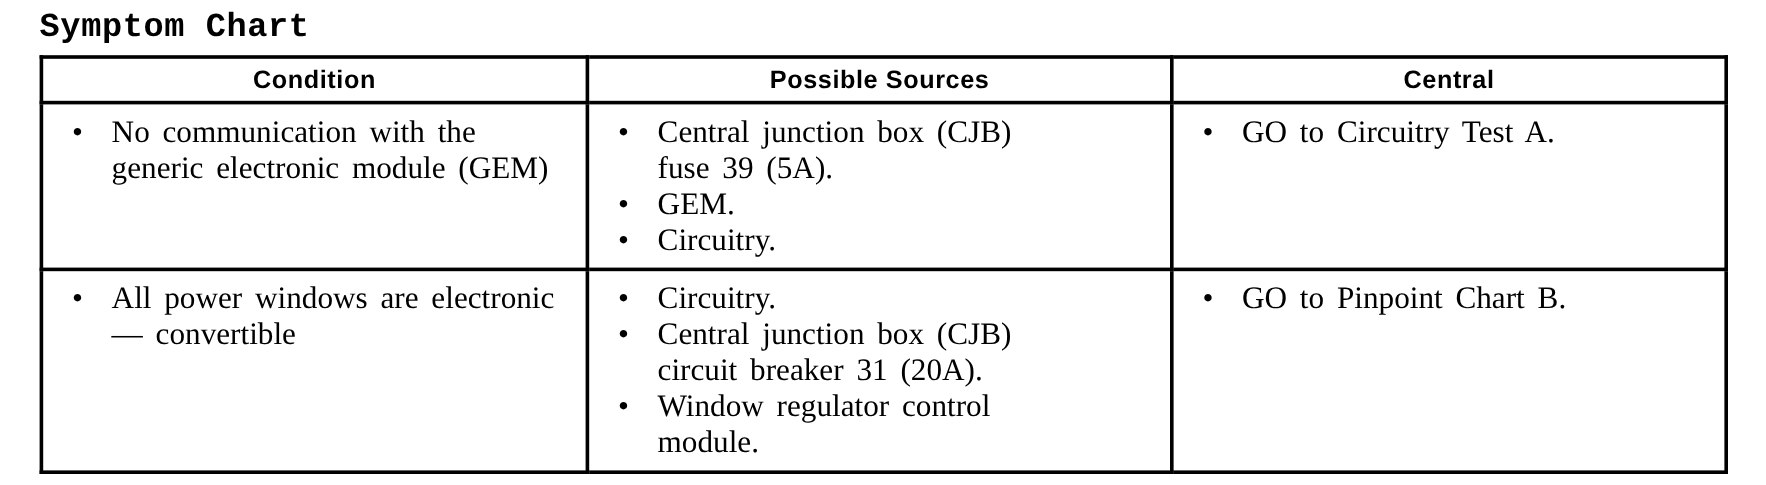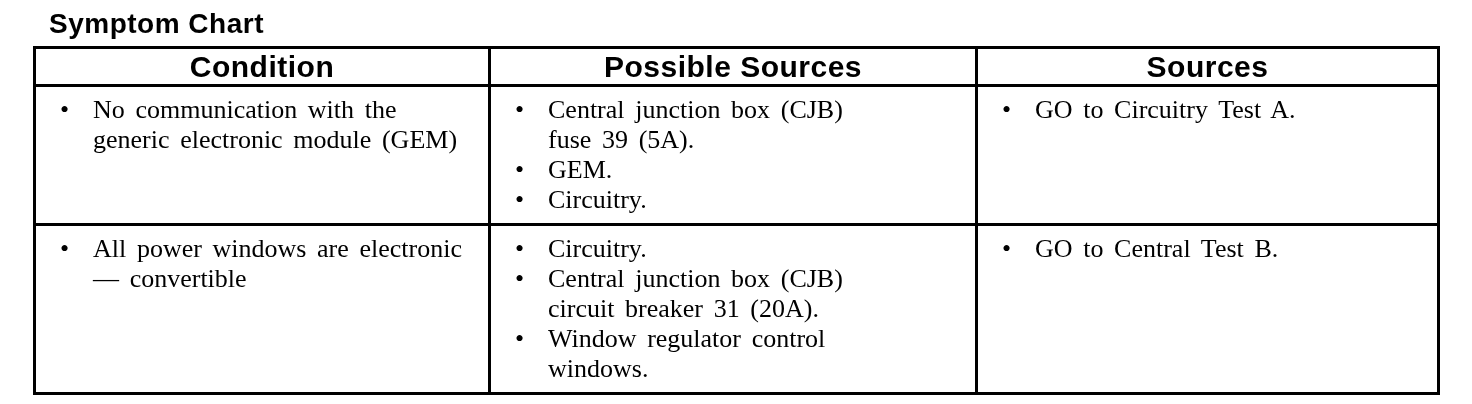--- a/index.html
+++ b/index.html
@@ -10,44 +10,44 @@
   body {
     width: 1472px;
     height: 404px;
     overflow: hidden;
     color: #000000;
   }
   .page {
     padding: 9px 0 0 33px;
   }
   .title {
-    font-family: Liberation Sans, sans-serif;
+    font-family: Liberation Mono, monospace;
     font-weight: bold;
     font-size: 28px;
     line-height: 30px;
-    margin: 0 0 7px 16px;
+    margin: 0 0 7px 0;
     letter-spacing: 0.5px;
   }
   table.symptom-table {
     border-collapse: collapse;
     table-layout: fixed;
     width: 1404px;
     background: #ffffff;
   }
   table.symptom-table th,
   table.symptom-table td {
     border: 3px solid #000000;
   }
   .col-condition { width: 455px; }
   .col-sources   { width: 487px; }
   .col-action    { width: 462px; }
   th {
     font-family: "Liberation Sans", sans-serif;
     font-weight: bold;
-    font-size: 30px;
+    font-size: 21px;
     letter-spacing: 0.5px;
     text-align: center;
     vertical-align: middle;
     height: 35px;
     padding: 0;
   }
   td {
     vertical-align: top;
     padding: 8px 0;
   }
@@ -88,21 +88,21 @@
   <table class="symptom-table" data-name="symptom-table">
     <colgroup>
       <col class="col-condition">
       <col class="col-sources">
       <col class="col-action">
     </colgroup>
     <thead>
       <tr data-name="header-row">
         <th data-name="column-header-condition">Condition</th>
         <th data-name="column-header-possible-sources">Possible Sources</th>
-        <th data-name="column-header-action">Sources</th>
+        <th data-name="column-header-action">Central</th>
       </tr>
     </thead>
     <tbody id="table-body" data-name="table-body">
         <tr data-name="table-row">
           <td data-name="condition-cell">
             <ul class="bullets" data-name="bullet-list">
               <li data-name="bullet-item">
                 <span class="bullet" data-name="bullet-icon">•</span>
                 <span class="txt" data-name="bullet-text">No communication with the generic electronic module (GEM)</span>
               </li>
@@ -147,28 +147,28 @@
               <li data-name="bullet-item">
                 <span class="bullet" data-name="bullet-icon">•</span>
                 <span class="txt" data-name="bullet-text">Circuitry.</span>
               </li>
               <li data-name="bullet-item">
                 <span class="bullet" data-name="bullet-icon">•</span>
                 <span class="txt" data-name="bullet-text">Central junction box (CJB) circuit breaker 31 (20A).</span>
               </li>
               <li data-name="bullet-item">
                 <span class="bullet" data-name="bullet-icon">•</span>
-                <span class="txt" data-name="bullet-text">Window regulator control windows.</span>
+                <span class="txt" data-name="bullet-text">Window regulator control module.</span>
               </li>
             </ul>
           </td>
           <td data-name="action-cell">
             <ul class="bullets" data-name="bullet-list">
               <li data-name="bullet-item">
                 <span class="bullet" data-name="bullet-icon">•</span>
-                <span class="txt" data-name="bullet-text">GO to Central Test B.</span>
+                <span class="txt" data-name="bullet-text">GO to Pinpoint Chart B.</span>
               </li>
             </ul>
           </td>
         </tr>
       </tbody>
   </table>
 </div>
 
 </body></html>

